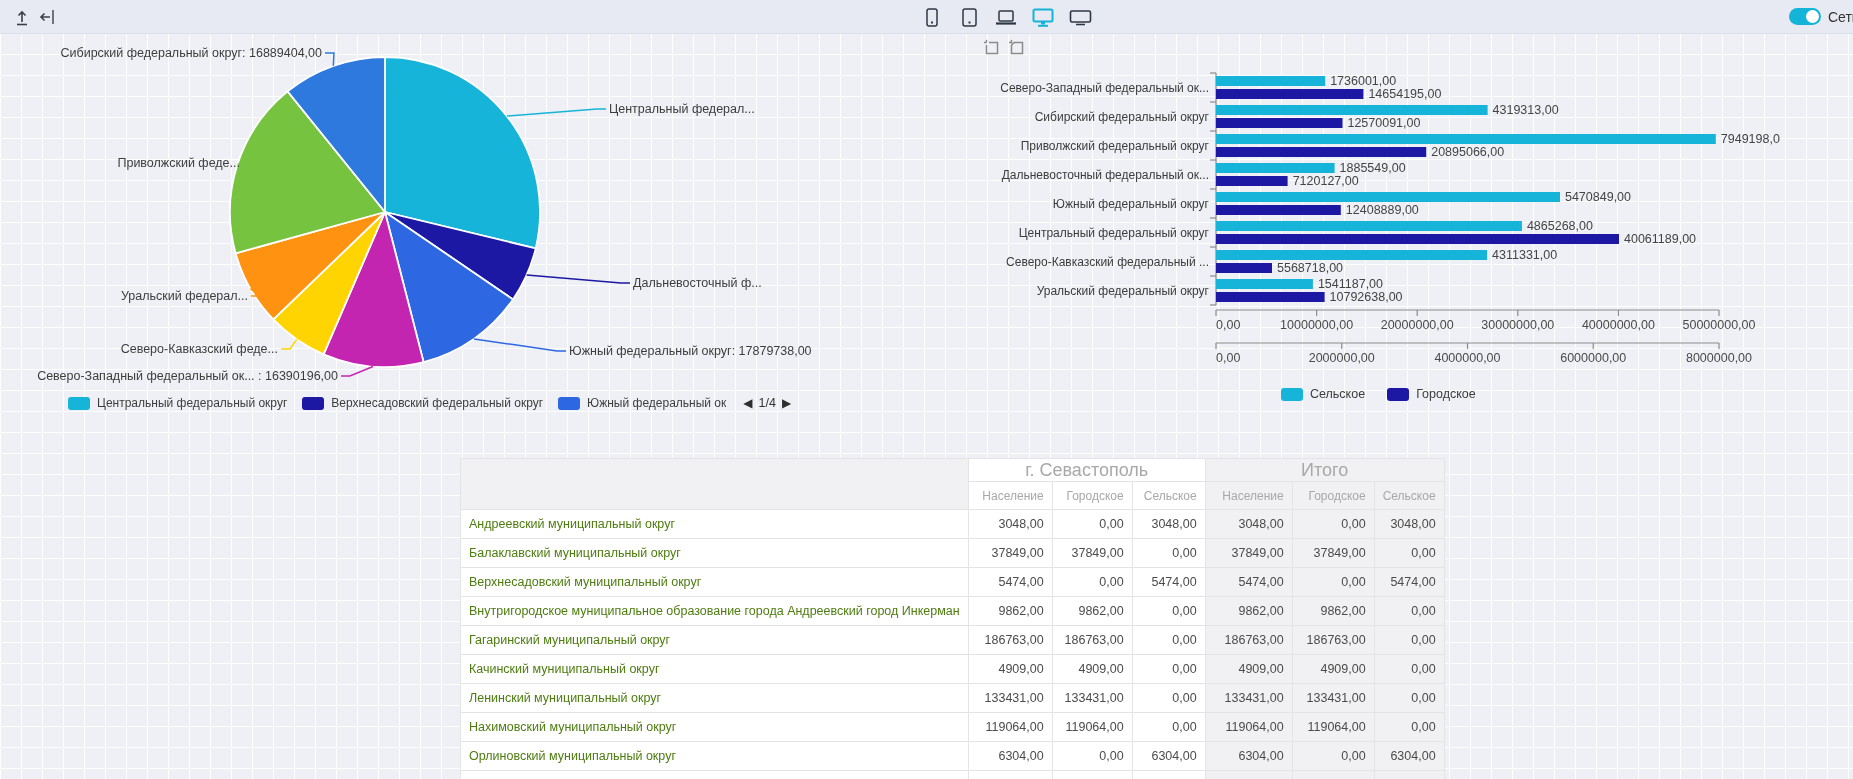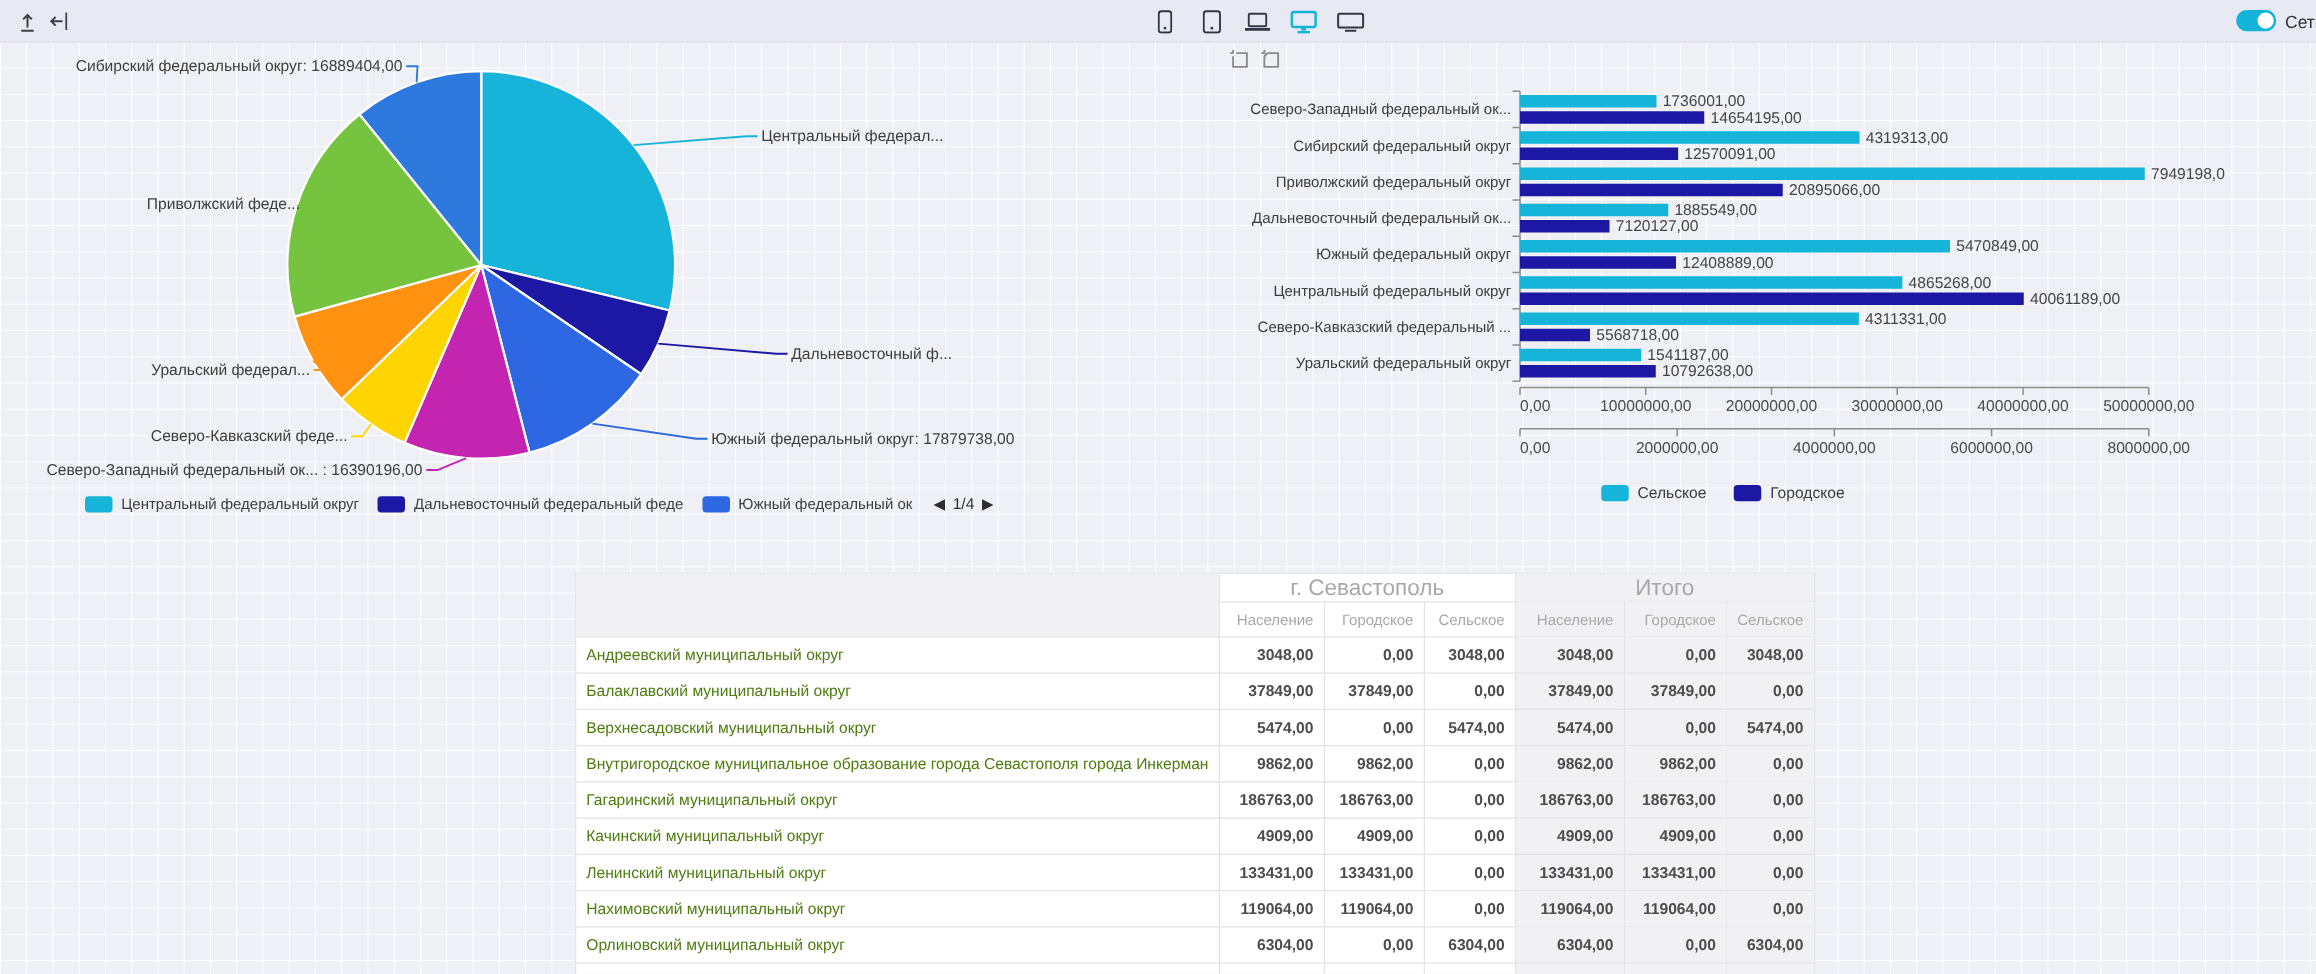--- a/index.html
+++ b/index.html
@@ -45,21 +45,21 @@
   
   .mini-btn{position:absolute;top:6px;width:18px;height:18px;cursor:pointer;}
   #zoom-sel-btn{left:7px;} #zoom-reset-btn{left:32px;}
   
   table.data{border-collapse:collapse;background:#fff;font-size:12.5px;table-layout:fixed;}
   table.data th,table.data td{border:1px solid #e4e4e6;padding:0 8px;overflow:hidden;white-space:nowrap;}
   table.data .grp{height:22px;font-weight:normal;color:#a8a8a8;text-align:center;font-size:18px;}
   table.data .sub{height:27px;font-weight:normal;color:#a8a8a8;text-align:right;font-size:12px;}
   table.data td{height:28px;}
   td.rowname{color:#4d7c0f;text-align:left;}
-  td.val{color:#4c4c4c;text-align:right;font-weight:bold;}
+  td.val{color:#4c4c4c;text-align:right;}
   .graycell{background:#f1f1f3;margin-top:25px;}
   th.corner{background:#f1f1f3;}
   svg text{font-family:"Liberation Sans",sans-serif;}
 </style>
 </head>
 <body>
 
 <div class="toolbar">
   <svg class="tb-icon" style="left:12px;" viewBox="0 0 20 20">
     <path d="M10 15 V5 M6.5 8.5 L10 5 L13.5 8.5" stroke="#3a3f4a" stroke-width="1.6" fill="none"></path>
@@ -141,21 +141,21 @@
         <polyline points="333.3,32.9 334,20 325,20" fill="none" stroke="#2e79de" stroke-width="1.5"></polyline>
         <text x="322" y="24" text-anchor="end" font-size="12.5" fill="#3d3d3d">Сибирский федеральный округ: 16889404,00</text>
       </svg>
     <div id="pie-legend" class="legend">
         <span class="legend-item">
           <span class="swatch" style="background:#16b4d8"></span>
           <span>Центральный федеральный округ</span>
         </span>
         <span class="legend-item">
           <span class="swatch" style="background:#1c18a4"></span>
-          <span>Дальневосточный федеральный феде</span>
+          <span>Верхнесадовский федеральный округ</span>
         </span>
         <span class="legend-item">
           <span class="swatch" style="background:#2d68e2"></span>
           <span>Южный федеральный ок</span>
         </span>
         <span class="pager">
           <span class="arrow">◀</span>
           <span class="page">1/4</span>
           <span class="arrow">▶</span>
         </span>
@@ -307,21 +307,21 @@
           <tr>
             <td class="rowname">Верхнесадовский муниципальный округ</td>
             <td class="val">5474,00</td>
             <td class="val">0,00</td>
             <td class="val">5474,00</td>
             <td class="val graycell">5474,00</td>
             <td class="val graycell">0,00</td>
             <td class="val graycell">5474,00</td>
           </tr>
           <tr>
-            <td class="rowname">Внутригородское муниципальное образование города Севастополя города Инкерман</td>
+            <td class="rowname">Внутригородское муниципальное образование города Андреевский город Инкерман</td>
             <td class="val">9862,00</td>
             <td class="val">9862,00</td>
             <td class="val">0,00</td>
             <td class="val graycell">9862,00</td>
             <td class="val graycell">9862,00</td>
             <td class="val graycell">0,00</td>
           </tr>
           <tr>
             <td class="rowname">Гагаринский муниципальный округ</td>
             <td class="val">186763,00</td>

